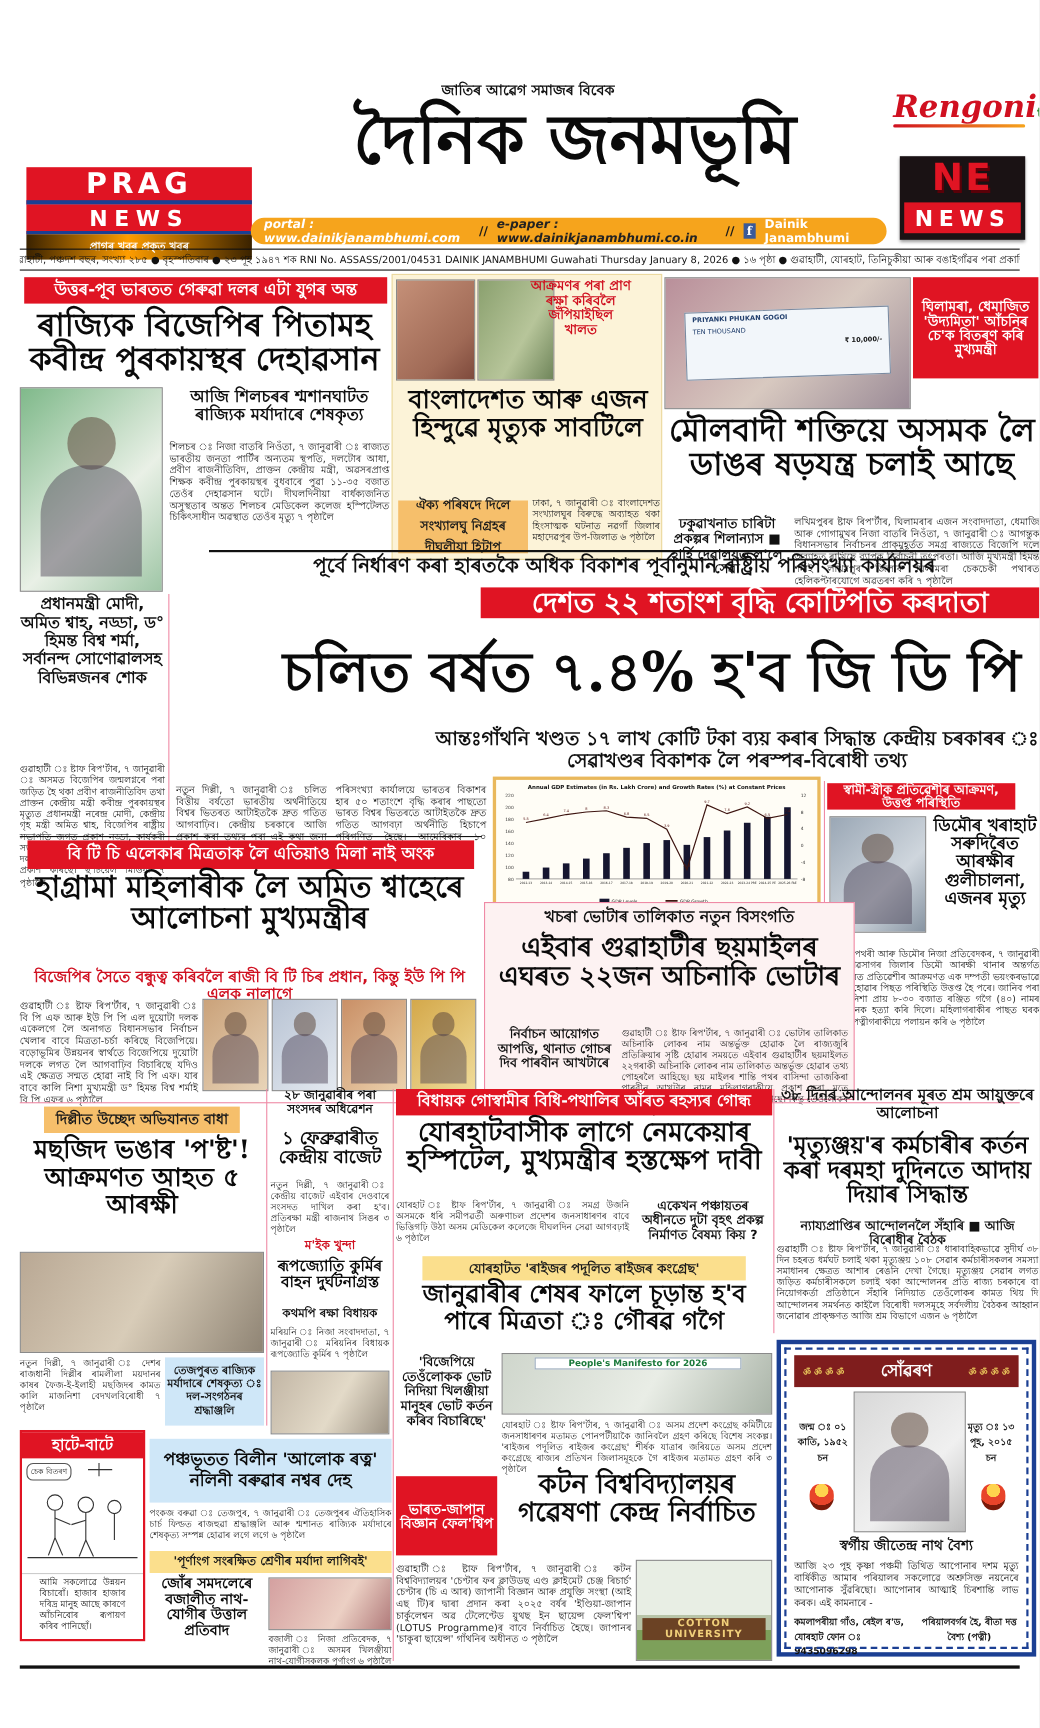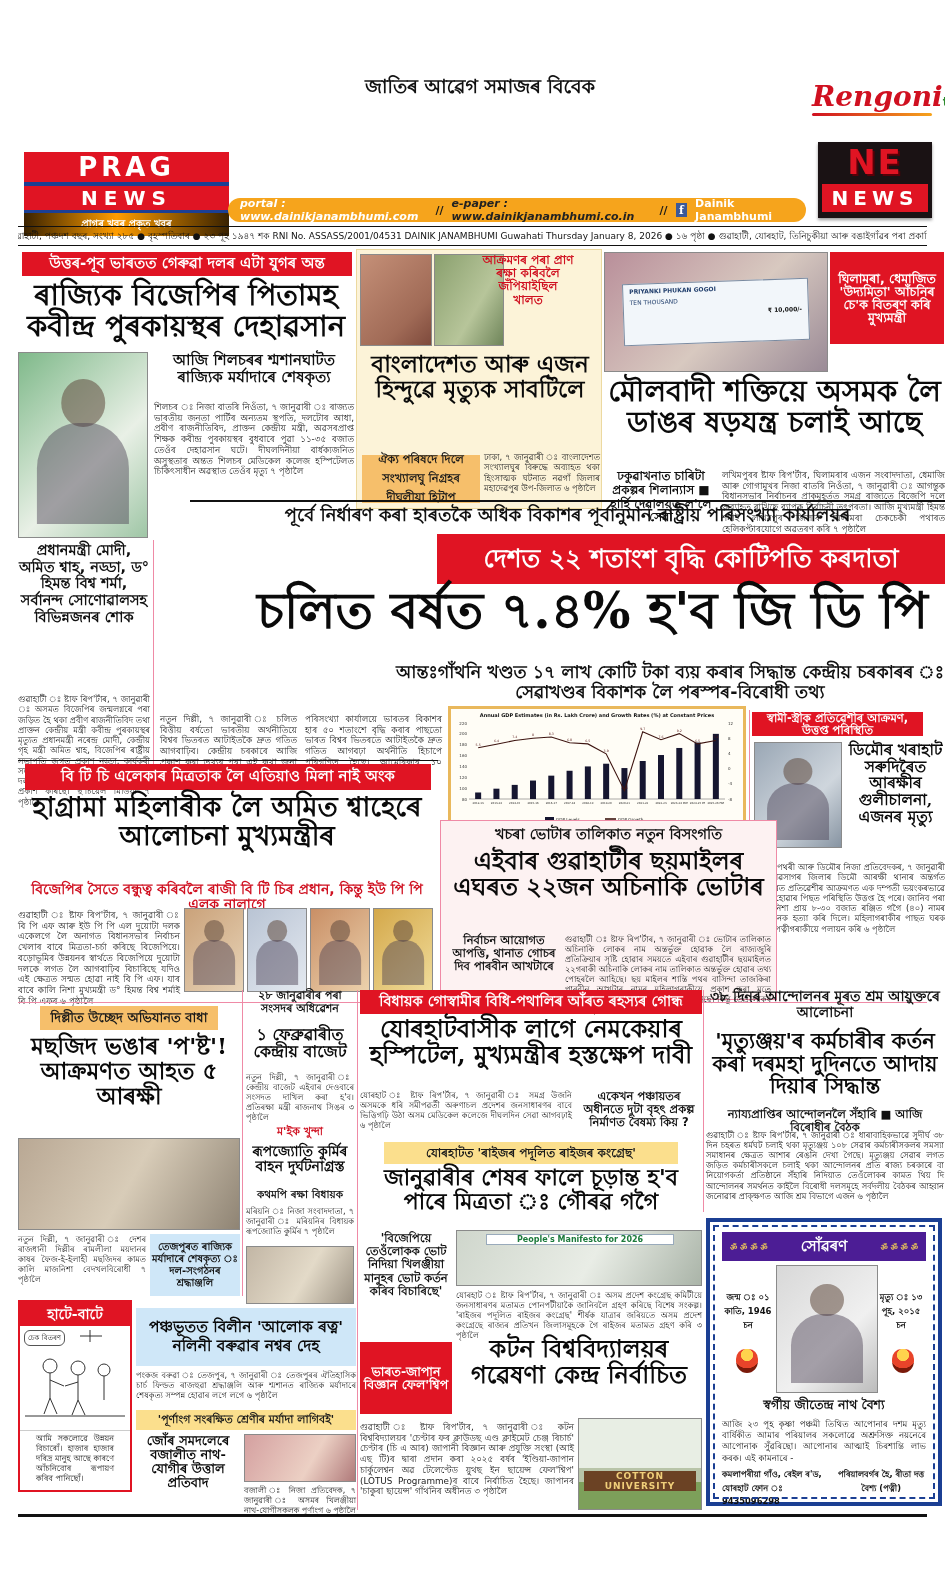--- a/index.html
+++ b/index.html
@@ -29,22 +29,23 @@
 <body>
 
 <div id="page">
 
   <div class="s" style="left:24px;top:152px;width:205px;height:84px;">
     <div style="background:#e01423;color:#fff;font-weight:bold;font-size:26px;text-align:center;letter-spacing:4px;border-bottom:4px solid #1b3f93;">PRAG</div>
     <div style="background:#e01423;color:#fff;font-weight:bold;font-size:20px;text-align:center;letter-spacing:6px;border-bottom:3px solid #1b3f93;">NEWS</div>
     <div style="background:linear-gradient(90deg,#3a2200,#ff9d00 45%,#3a2200);color:#fff;font-weight:bold;font-size:10px;text-align:center;padding:3px 0;">প্ৰাগৰ খবৰ প্ৰকৃত খবৰ</div>
   </div>
 
-  <div class="s" style="left:250px;top:72px;width:460px;font-size:19px;font-weight:bold;text-align:center;">জাতিৰ আৱেগ    সমাজৰ বিবেক</div>
-
+  <div class="s" style="left:250px;top:72px;width:460px;font-size:13px;font-weight:bold;text-align:center;">জাতিৰ আৱেগ    সমাজৰ বিবেক</div>
+
+  <div class="s hl" style="left:230px;top:94px;width:585px;font-size:62px;white-space:nowrap;">দৈনিক জনমভূমি</div>
 
   <div class="s" style="left:812px;top:80px;width:120px;height:56px;text-align:center;">
     <span style="color:#d01020;font-family:'DejaVu Serif',serif;font-style:italic;font-weight:bold;font-size:28px;">Rengoni</span><span style="color:#2e8b2e;font-size:12px;font-weight:bold;">tv</span>
     <div style="height:3px;background:linear-gradient(90deg,#d01020,#f6a41c);border-radius:2px;"></div>
   </div>
 
   <div class="s" style="left:818px;top:142px;width:114px;height:76px;background:#1a1214;text-align:center;box-shadow:0 2px 3px rgba(0,0,0,.4);">
     <div style="color:#e01423;font-weight:bold;font-size:34px;line-height:40px;letter-spacing:2px;text-shadow:2px 2px 0 #5a0008;">NE</div>
     <div style="background:#e01423;color:#fff;font-weight:bold;font-size:20px;letter-spacing:5px;line-height:28px;margin:2px 4px;">NEWS</div>
   </div>
@@ -81,21 +82,21 @@
       <div class="small-cap" style="font-weight:bold;color:#111;text-align:right;margin-top:6px;">₹ 10,000/-</div>
     </div>
   </div>
   <div class="s kick" style="left:830px;top:252px;width:114px;height:92px;font-size:12.5px;padding:2px;">ঘিলামৰা, ধেমাজিত 'উদ্যমিতা' আঁচনিৰ চে'ক বিতৰণ কৰি মুখ্যমন্ত্ৰী</div>
   <div class="s hl" style="left:604px;top:376px;width:341px;height:90px;font-size:29px;">মৌলবাদী শক্তিয়ে অসমক লৈ ডাঙৰ ষড়যন্ত্ৰ চলাই আছে</div>
   <div class="s sub" style="left:604px;top:470px;width:114px;height:76px;font-size:12px;">ঢকুৱাখনাত চাৰিটা প্ৰকল্পৰ শিলান্যাস ■ হাৰ্হি দেৱালয়ত ল'লে সেৱা</div>
   <div class="s bd" style="left:722px;top:470px;width:223px;height:78px;">লখিমপুৰৰ ষ্টাফ ৰিপ'ৰ্টাৰ, ঘিলামৰাৰ এজন সংবাদদাতা, ধেমাজি আৰু গোগামুখৰ নিজা বাতৰি নিওঁতা, ৭ জানুৱাৰী ঃ আগন্তুক বিধানসভাৰ নিৰ্বাচনৰ প্ৰাক্‌মুহূৰ্তত সমগ্ৰ ৰাজ্যতে বিজেপি দলে অব্যাহত ৰাখিছে ব্যাপক নিৰ্বাচনী তৎপৰতা। আজি মুখ্যমন্ত্ৰী হিমন্ত শৰ্মাই লখিমপুৰ জিলাৰ ঘিলামৰা চেকচেকী পথাৰত হেলিকপ্টাৰযোগে অৱতৰণ কৰি    ৭ পৃষ্ঠালৈ</div>
 
   <div class="s blkline" style="left:190px;top:500px;width:755px;height:1.5px;"></div>
   <div class="s sub" style="left:190px;top:505px;width:755px;height:24px;font-size:18px;">পূৰ্বে নিৰ্ধাৰণ কৰা হাৰতকৈ অধিক বিকাশৰ পূৰ্বানুমান ৰাষ্ট্ৰীয় পৰিসংখ্যা কাৰ্যালয়ৰ</div>
-  <div class="s kick" style="left:437px;top:534px;width:508px;height:50px;font-size:25px;">দেশত ২২ শতাংশ বৃদ্ধি কোটিপতি কৰদাতা</div>
+  <div class="s kick" style="left:437px;top:534px;width:508px;height:28px;font-size:25px;">দেশত ২২ শতাংশ বৃদ্ধি কোটিপতি কৰদাতা</div>
 
   <div class="s sub" style="left:18px;top:542px;width:132px;height:150px;font-size:14.5px;">প্ৰধানমন্ত্ৰী মোদী, অমিত শ্বাহ, নড্ডা, ড° হিমন্ত বিশ্ব শৰ্মা, সৰ্বানন্দ সোণোৱালসহ বিভিন্নজনৰ শোক</div>
   <div class="s bd" style="left:18px;top:694px;width:132px;height:72px;font-size:8.4px;">গুৱাহাটী ঃ ষ্টাফ ৰিপ'ৰ্টাৰ, ৭ জানুৱাৰী ঃ অসমত বিজেপিৰ জন্মলগ্নৰে পৰা জড়িত হৈ থকা প্ৰবীণ ৰাজনীতিবিদ তথা প্ৰাক্তন কেন্দ্ৰীয় মন্ত্ৰী কবীন্দ্ৰ পুৰকায়স্থৰ মৃত্যুত প্ৰধানমন্ত্ৰী নৰেন্দ্ৰ মোদী, কেন্দ্ৰীয় গৃহ মন্ত্ৰী অমিত শ্বাহ, বিজেপিৰ ৰাষ্ট্ৰীয় সভাপতি জগত প্ৰকাশ নড্ডা, কাৰ্যকৰী সভাপতি নীতিন নবীনৰ পৰা আৰম্ভ কৰি দলটোৰ সকলো জ্যেষ্ঠ নেতাই শোক প্ৰকাশ কৰিছে। ছ'চিয়েল মিডিয়া    ৭ পৃষ্ঠালৈ</div>
   <div class="s vline" style="left:153px;top:540px;height:228px;"></div>
 
   <div class="s hl" style="left:240px;top:584px;width:705px;height:76px;font-size:50px;white-space:nowrap;">চলিত বৰ্ষত ৭.৪% হ'ব জি ডি পি</div>
   <div class="s sub" style="left:395px;top:662px;width:550px;height:46px;font-size:17.5px;">আন্তঃগাঁথনি খণ্ডত ১৭ লাখ কোটি টকা ব্যয় কৰাৰ সিদ্ধান্ত কেন্দ্ৰীয় চৰকাৰৰ ঃ সেৱাখণ্ডৰ বিকাশক লৈ পৰস্পৰ-বিৰোধী তথ্য</div>
   <div class="s bd" style="left:160px;top:714px;width:282px;height:118px;column-count:2;column-gap:8px;">নতুন দিল্লী, ৭ জানুৱাৰী ঃ চলিত বিত্তীয় বৰ্ষতো ভাৰতীয় অৰ্থনীতিয়ে বিশ্বৰ ভিতৰত আটাইতকৈ দ্ৰুত গতিত আগবাঢ়িব। কেন্দ্ৰীয় চৰকাৰে আজি প্ৰকাশ কৰা তথ্যৰ পৰা এই কথা জনা গৈছে। উল্লেখযোগ্য যে ৰাষ্ট্ৰীয় পৰিসংখ্যা কাৰ্যালয়ে ভাৰতৰ বিকাশৰ হাৰ ৫০ শতাংশে বৃদ্ধি কৰাৰ পাছতো ভাৰত বিশ্বৰ ভিতৰতে আটাইতকৈ দ্ৰুত গতিত আগবঢ়া অৰ্থনীতি হিচাপে পৰিগণিত হৈছে। আমেৰিকাৰ    ১০ পৃষ্ঠালৈ</div>
 
   <div class="s chartbox" style="left:448px;top:706px;width:298px;height:122px;">
@@ -257,27 +258,27 @@
   <div class="s ph" style="left:578px;top:1418px;width:124px;height:92px;background:linear-gradient(180deg,#e8eee4 0 55%,#b8c4a8 55% 70%,#7da05a 70%);">
     <div style="position:absolute;left:4%;top:58%;width:92%;background:#6b4224;color:#f0cf7a;font-weight:bold;font-size:9px;text-align:center;letter-spacing:1px;">COTTON UNIVERSITY</div>
   </div>
 
   <div class="s sub" style="left:706px;top:988px;width:238px;height:40px;font-size:14px;">৩৮ দিনৰ আন্দোলনৰ মূৰত শ্ৰম আয়ুক্তৰে আলোচনা</div>
   <div class="s hl" style="left:706px;top:1030px;width:238px;height:76px;font-size:21px;">'মৃত্যুঞ্জয়'ৰ কৰ্মচাৰীৰ কৰ্তন কৰা দৰমহা দুদিনতে আদায় দিয়াৰ সিদ্ধান্ত</div>
   <div class="s sub" style="left:706px;top:1108px;width:238px;height:20px;font-size:11.5px;color:#111;">ন্যায্যপ্ৰাপ্তিৰ আন্দোলনলৈ সঁহাৰি ■ আজি বিৰোধীৰ বৈঠক</div>
   <div class="s bd" style="left:706px;top:1130px;width:238px;height:84px;font-size:8.3px;">গুৱাহাটী ঃ ষ্টাফ ৰিপ'ৰ্টাৰ, ৭ জানুৱাৰী ঃ ধাৰাবাহিকভাৱে সুদীৰ্ঘ ৩৮ দিন চহৰত ধৰ্মঘট চলাই থকা মৃত্যুঞ্জয় ১০৮ সেৱাৰ কৰ্মচাৰীসকলৰ সমস্যা সমাধানৰ ক্ষেত্ৰত আশাৰ ৰেঙনি দেখা গৈছে। মৃত্যুঞ্জয় সেৱাৰ লগত জড়িত কৰ্মচাৰীসকলে চলাই থকা আন্দোলনৰ প্ৰতি ৰাজ্য চৰকাৰে বা নিয়োগকৰ্তা প্ৰতিষ্ঠানে সঁহাৰি নিদিয়াত তেওঁলোকৰ কামত থিয় দি আন্দোলনৰ সমৰ্থনত কাইলৈ বিৰোধী দলসমূহে সৰ্বদলীয় বৈঠকৰ আহ্বান জনোৱাৰ প্ৰাক্‌ক্ষণত আজি শ্ৰম বিভাগে এজন    ৬ পৃষ্ঠালৈ</div>
 
   <div class="s" style="left:706px;top:1218px;width:236px;height:288px;border:4px solid #1b3f93;outline:2px dashed #1b3f93;outline-offset:-9px;background:#fff;padding:10px 12px 6px;">
-    <div style="background:#4c1d95;color:#fff;display:flex;align-items:center;justify-content:space-between;padding:2px 8px;font-weight:bold;">
+    <div style="background:#7f1d1d;color:#fff;display:flex;align-items:center;justify-content:space-between;padding:2px 8px;font-weight:bold;">
       <span style="font-size:8px;color:#e8c35a;">ॐ ॐ ॐ ॐ</span>
       <span style="font-size:15px;">সোঁৱৰণ</span>
       <span style="font-size:8px;color:#e8c35a;">ॐ ॐ ॐ ॐ</span>
     </div>
     <div style="position:relative;height:128px;margin-top:4px;">
-      <div style="position:absolute;left:0;top:26px;width:52px;font-size:8.5px;font-weight:bold;text-align:center;">জন্ম ঃ ০১ কাতি, 1946 চন</div>
+      <div style="position:absolute;left:0;top:26px;width:52px;font-size:8.5px;font-weight:bold;text-align:center;">জন্ম ঃ ০১ কাতি, ১৯৫২ চন</div>
       <div class="ph person" style="position:absolute;left:54px;top:0;width:100px;height:126px;background:linear-gradient(135deg,#d8d8d8,#f0f0f0 60%,#bcbcbc);"></div>
       <div style="position:absolute;right:0;top:26px;width:50px;font-size:8.5px;font-weight:bold;text-align:center;margin-left:21px;">মৃত্যু ঃ ১৩ পূহ, ২০১৫ চন</div>
       <div class="diya" style="position:absolute;left:14px;top:84px;width:22px;height:24px;"></div>
       <div class="diya" style="position:absolute;right:12px;top:84px;width:22px;height:24px;"></div>
     </div>
     <div style="font-size:12.5px;font-weight:bold;text-align:center;margin-top:3px;">স্বৰ্গীয় জীতেন্দ্ৰ নাথ বৈশ্য</div>
     <div style="font-size:8.6px;text-align:justify;line-height:1.3;margin-top:3px;">আজি ২৩ পূহ কৃষ্ণা পঞ্চমী তিথিত আপোনাৰ দশম মৃত্যু বাৰ্ষিকীত আমাৰ পৰিয়ালৰ সকলোৱে অশ্ৰুসিক্ত নয়নেৰে আপোনাক সুঁৱৰিছো। আপোনাৰ আত্মাই চিৰশান্তি লাভ কৰক। এই কামনাৰে -</div>
     <div style="display:flex;justify-content:space-between;gap:6px;margin-top:4px;font-size:8.3px;font-weight:bold;">
       <div style="width:52%;">কমলাপৰীয়া গাঁও, ৰেইল ৰ'ড, যোৰহাট  ফোন ঃ 9435096298</div>
       <div style="width:44%;text-align:center;">পৰিয়ালবৰ্গৰ হৈ, ৰীতা দত্ত বৈশ্য (পত্নী)</div>

